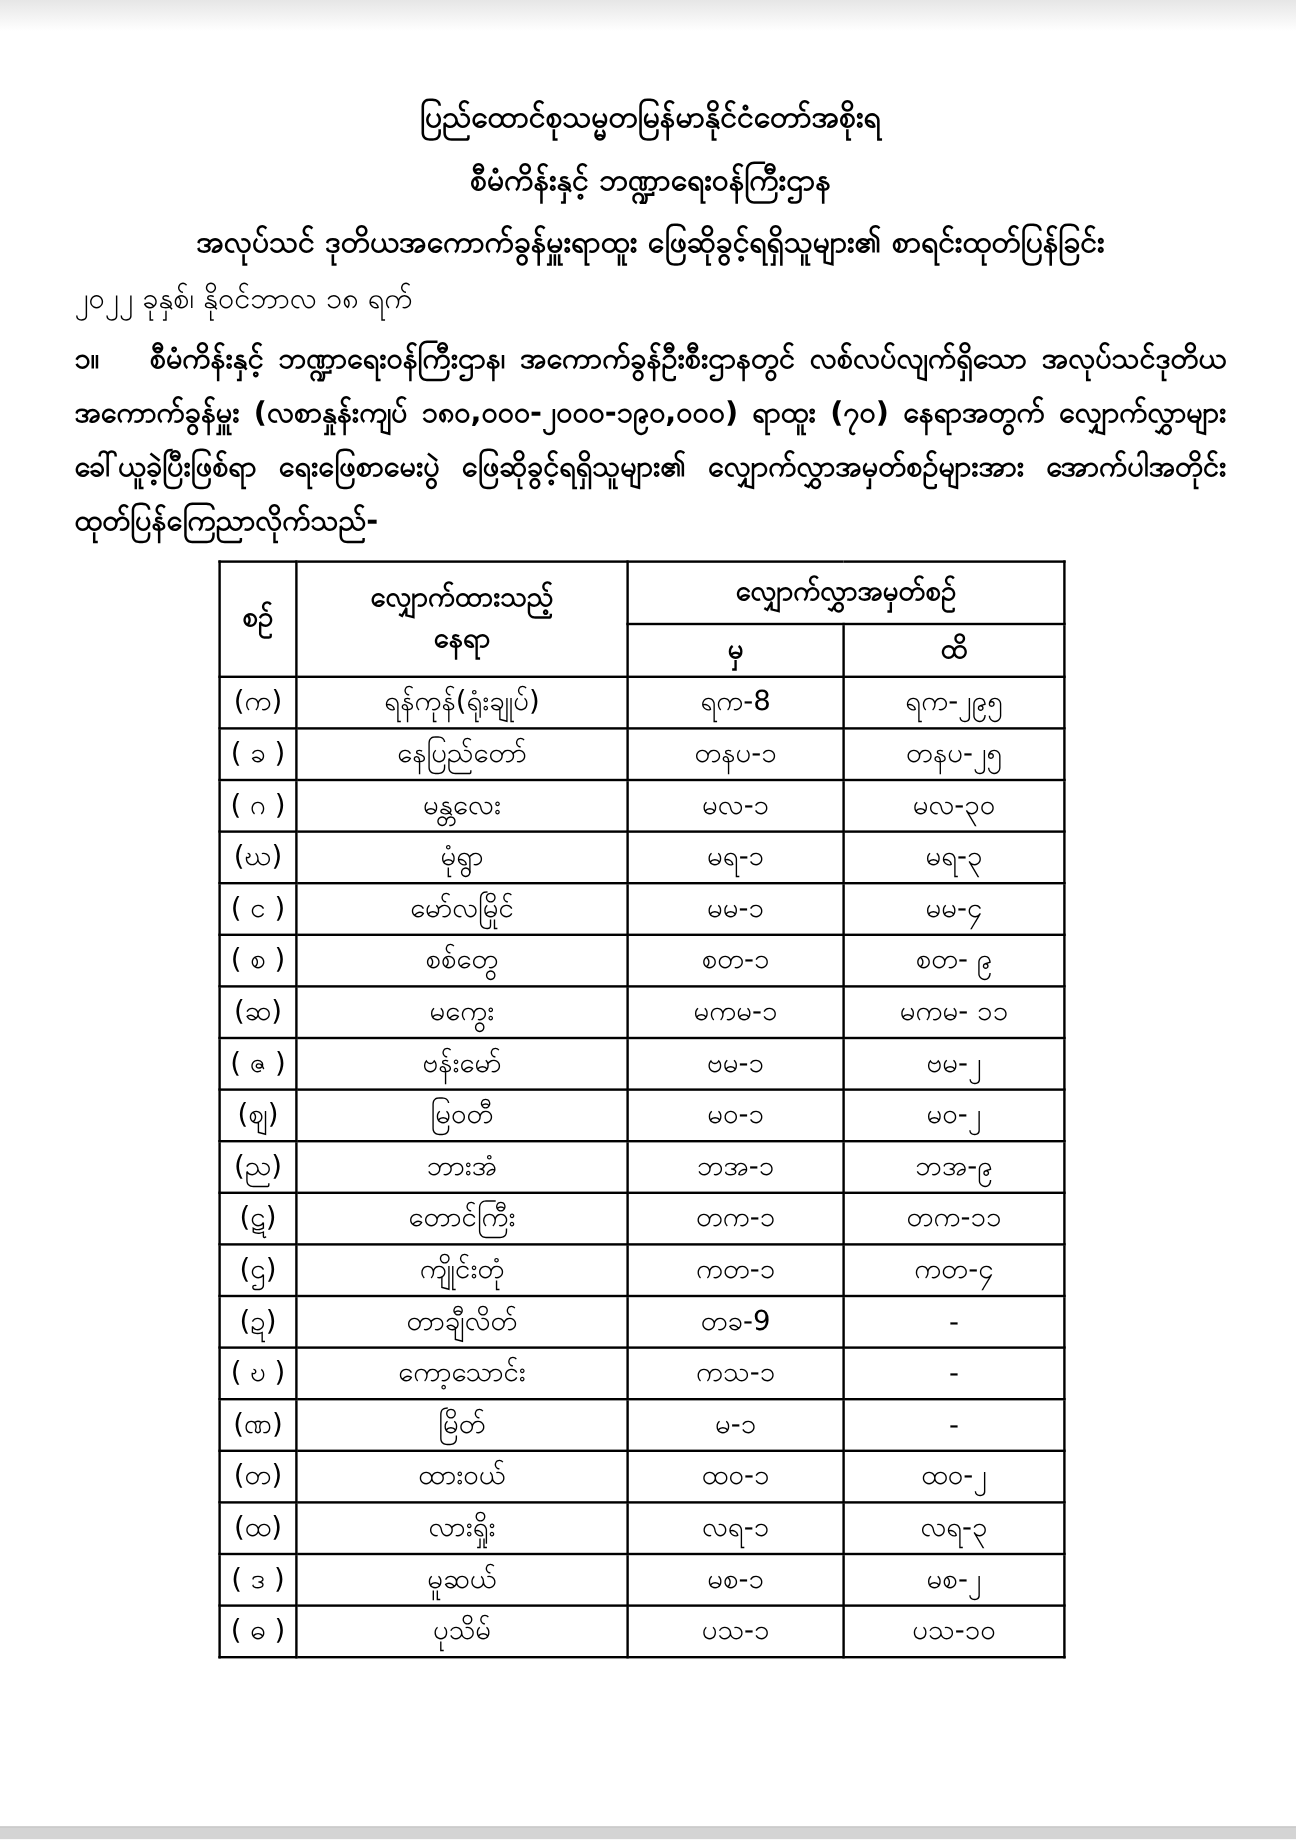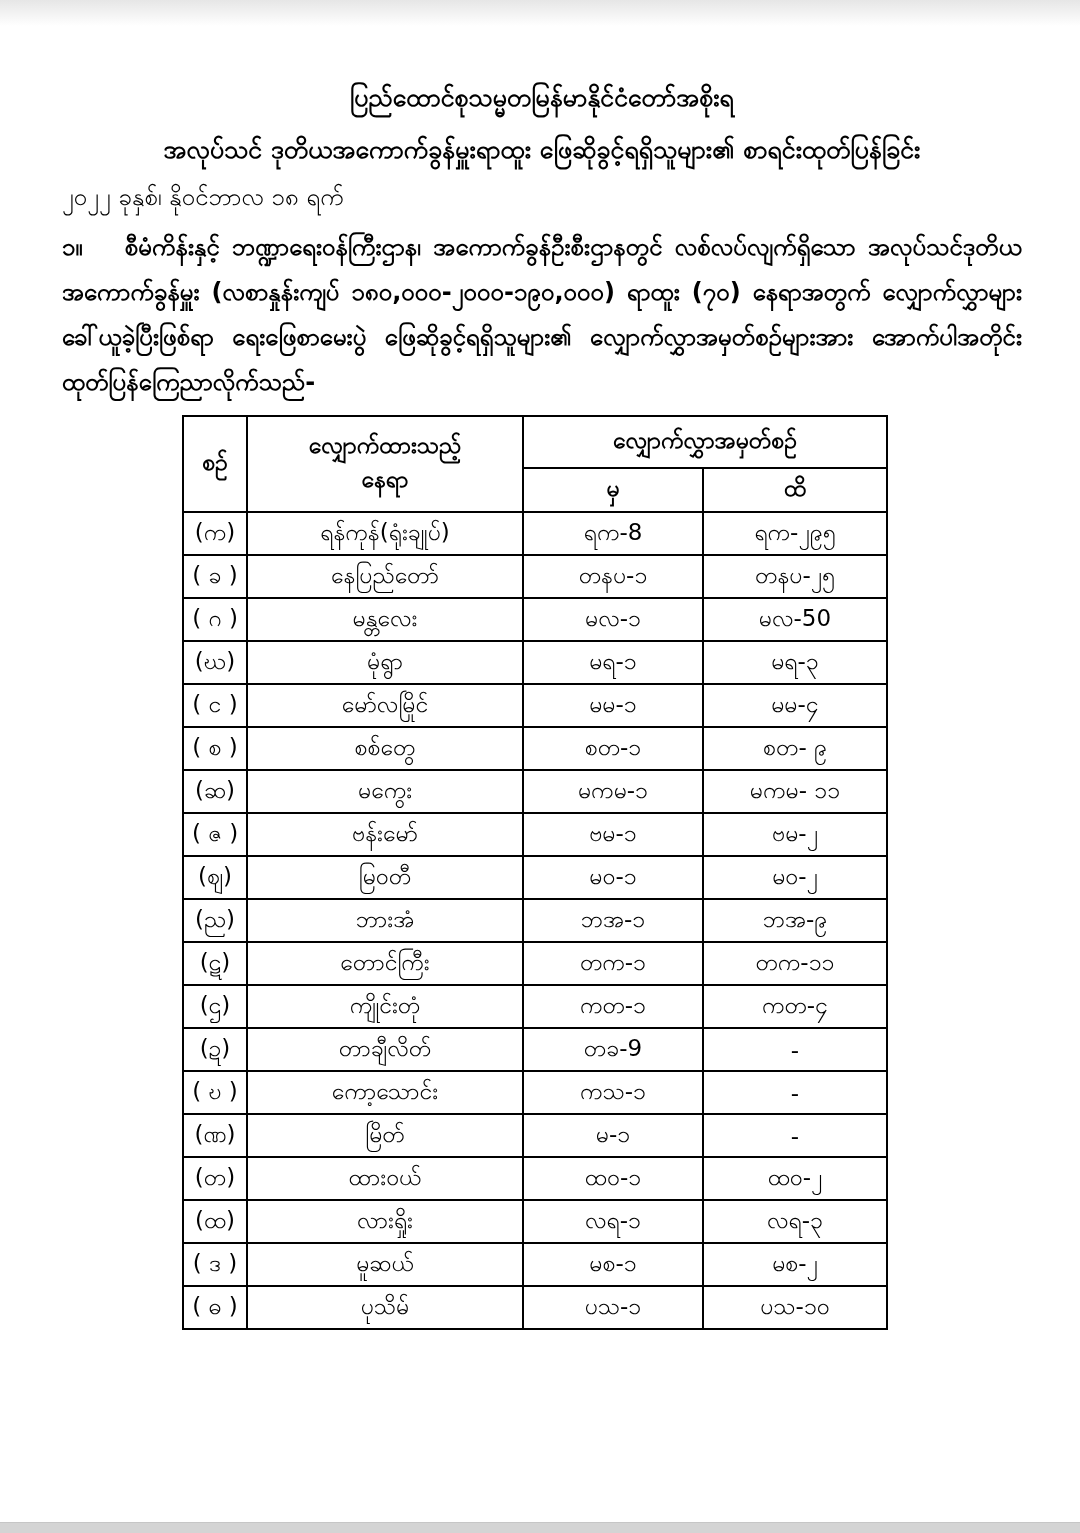--- a/index.html
+++ b/index.html
@@ -80,20 +80,21 @@
   .app-table thead tr.h2 th { height: 38px; }
 </style>
 </head>
 <body>
 
 <div class="page">
   <div class="top-shadow"></div>
 
   <div class="content">
     <div class="title">ပြည်ထောင်စုသမ္မတမြန်မာနိုင်ငံတော်အစိုးရ</div>
+    <div class="title">စီမံကိန်းနှင့် ဘဏ္ဍာရေးဝန်ကြီးဌာန</div>
     <div class="title">အလုပ်သင် ဒုတိယအကောက်ခွန်မှူးရာထူး ဖြေဆိုခွင့်ရရှိသူများ၏ စာရင်းထုတ်ပြန်ခြင်း</div>
 
     <div class="date-line">၂၀၂၂ ခုနှစ်၊  နိုဝင်ဘာလ  ၁၈ ရက်</div>
 
     <p class="para"><span class="para-num">၁။</span><span>စီမံကိန်းနှင့် ဘဏ္ဍာရေးဝန်ကြီးဌာန၊ အကောက်ခွန်ဦးစီးဌာနတွင် လစ်လပ်လျက်ရှိသော အလုပ်သင်ဒုတိယအကောက်ခွန်မှူး (လစာနှုန်းကျပ် ၁၈၀,၀၀၀-၂၀၀၀-၁၉၀,၀၀၀) ရာထူး (၇၀) နေရာအတွက် လျှောက်လွှာများခေါ်ယူခဲ့ပြီးဖြစ်ရာ ရေးဖြေစာမေးပွဲ ဖြေဆိုခွင့်ရရှိသူများ၏ လျှောက်လွှာအမှတ်စဉ်များအား အောက်ပါအတိုင်း ထုတ်ပြန်ကြေညာလိုက်သည်-</span></p>
 
     <table class="app-table">
       <colgroup>
         <col class="c-serial">
         <col class="c-place">
@@ -124,21 +125,21 @@
         <tr>
           <td>( ခ )</td>
           <td>နေပြည်တော်</td>
           <td>တနပ-၁</td>
           <td>တနပ-၂၅</td>
         </tr>
         <tr>
           <td>( ဂ )</td>
           <td>မန္တလေး</td>
           <td>မလ-၁</td>
-          <td>မလ-50</td>
+          <td>မလ-၃၀</td>
         </tr>
         <tr>
           <td>(ဃ)</td>
           <td>မုံရွာ</td>
           <td>မရ-၁</td>
           <td>မရ-၃</td>
         </tr>
         <tr>
           <td>( င )</td>
           <td>မော်လမြိုင်</td>

